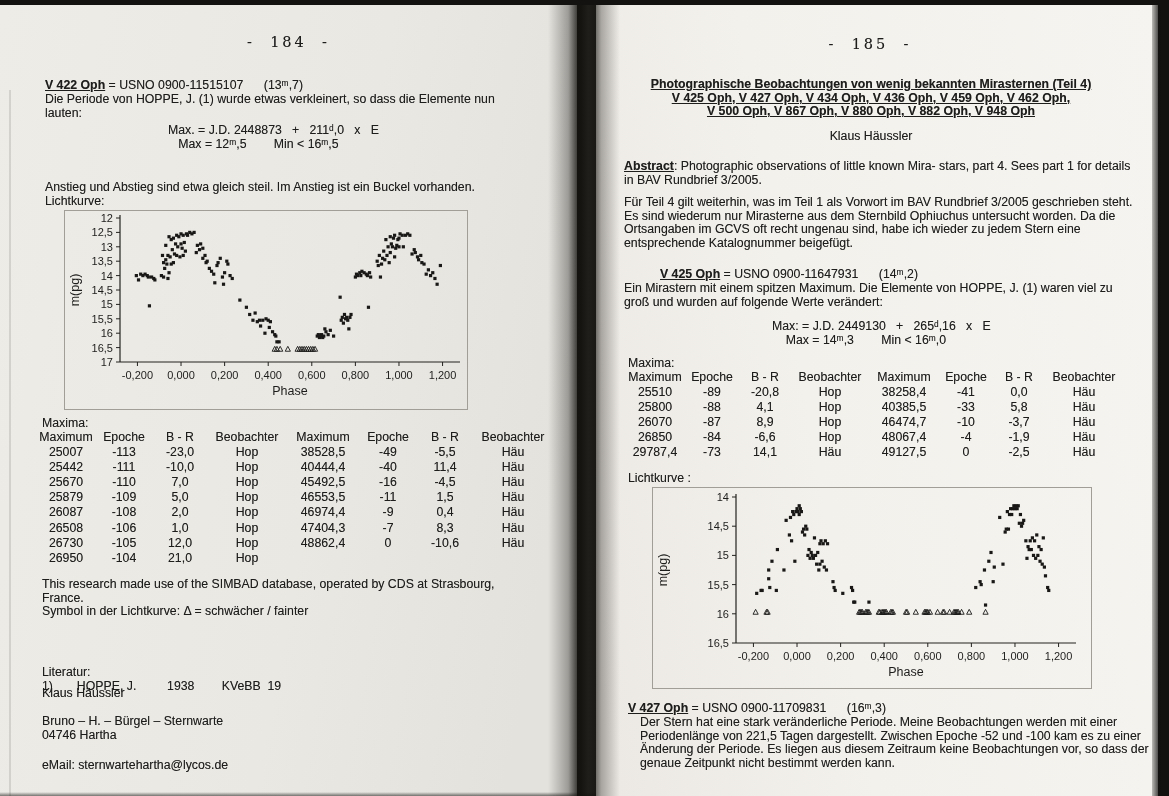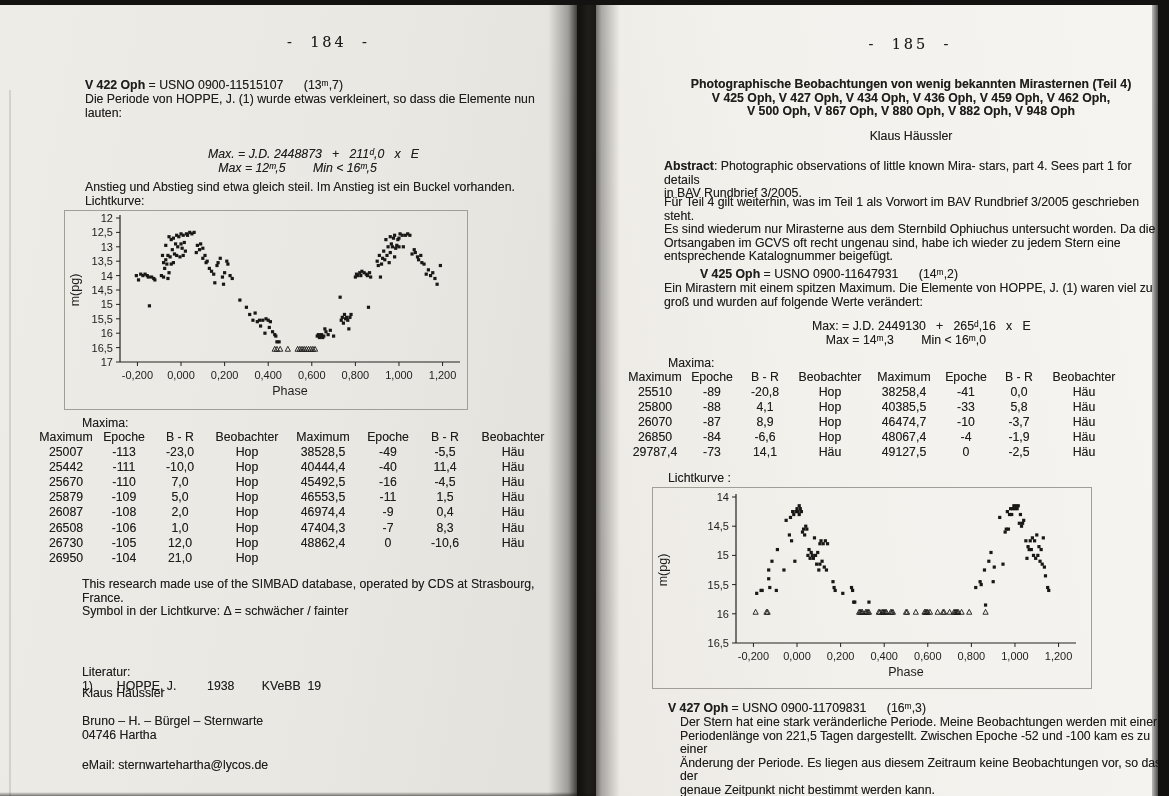--- a/index.html
+++ b/index.html
@@ -13,22 +13,22 @@
   .topstrip{position:absolute;left:0;top:0;width:1169px;height:5px;background:#131210;}
   .bottomstrip{position:absolute;left:0;top:792px;width:596px;height:4px;
                background:linear-gradient(180deg,rgba(20,18,15,0),rgba(20,18,15,.55));}
   .gutter{position:absolute;left:548px;top:0;width:72px;height:796px;
           background:linear-gradient(90deg,rgba(25,23,20,0) 0%,rgba(25,23,20,.35) 28%,
                      #161411 46%,#201e1a 56%,rgba(40,37,33,.35) 74%,rgba(40,37,33,0) 100%);}
   .rightband{position:absolute;left:1152px;top:0;width:17px;height:796px;
              background:linear-gradient(90deg,rgba(19,17,14,.25),#131110 55%);}
   .leftedge{position:absolute;left:9px;top:90px;width:2px;height:706px;background:rgba(60,55,50,.14);}
   .abs{position:absolute;white-space:pre-wrap;font-size:12.3px;line-height:13.6px;
-       text-shadow:0 0 .4px rgba(30,30,30,.45);padding-left:40px;}
-  .b{font-weight:bold;}
+       text-shadow:0 0 .4px rgba(30,30,30,.45);}
+  .b{font-weight:bold;text-decoration:underline;}
   .pageno{font-family:"DejaVu Serif","Liberation Serif",serif;font-size:14.5px;
           letter-spacing:3px;text-align:center;}
   .ctr{text-align:center;}
   .table{display:grid;font-size:12.3px;line-height:15.1px;
          text-shadow:0 0 .4px rgba(30,30,30,.45);}
   .t184{grid-template-columns:60px 56px 56px 78px 74px 56px 58px 78px;}
   .t185{grid-template-columns:62px 52px 54px 76px 72px 52px 54px 76px;}
   .table span{text-align:center;white-space:pre;}
   svg text{font-family:"Liberation Sans","DejaVu Sans",sans-serif;}
 </style>
@@ -40,21 +40,21 @@
   <div class="page page-right"></div>
   <div class="leftedge"></div>
 
   <div class="abs pageno" style="left:0;top:36px;width:577px;">-  184  -</div>
 
   <div class="abs" style="left:45px;top:79px;"><span class="b">V 422 Oph</span><span> = USNO 0900-11515107      (13ᵐ,7)</span></div>
 
   <div class="abs" style="left:45px;top:93px;">Die Periode von HOPPE, J. (1) wurde etwas verkleinert, so dass die Elemente nun
 lauten:</div>
 
-  <div class="abs" style="left:168px;top:148px;font-style:italic;">Max. = J.D. 2448873   +   211ᵈ,0   x   E
+  <div class="abs" style="left:168px;top:124px;">Max. = J.D. 2448873   +   211ᵈ,0   x   E
    Max = 12ᵐ,5        Min &lt; 16ᵐ,5</div>
 
   <div class="abs" style="left:45px;top:181px;">Anstieg und Abstieg sind etwa gleich steil. Im Anstieg ist ein Buckel vorhanden.
 Lichtkurve:</div>
 
   <svg style="position:absolute;left:64px;top:210px;" width="404" height="200">
       <rect x="0.5" y="0.5" width="403" height="199" fill="none" stroke="#a09e96" stroke-width="1"></rect>
       <line x1="56" y1="5" x2="56" y2="152" stroke="#23221f" stroke-width="1.2"></line>
       <line x1="56" y1="152" x2="396" y2="152" stroke="#23221f" stroke-width="1.2"></line>
       <line x1="52" y1="8" x2="56" y2="8" stroke="#23221f" stroke-width="1"></line>

